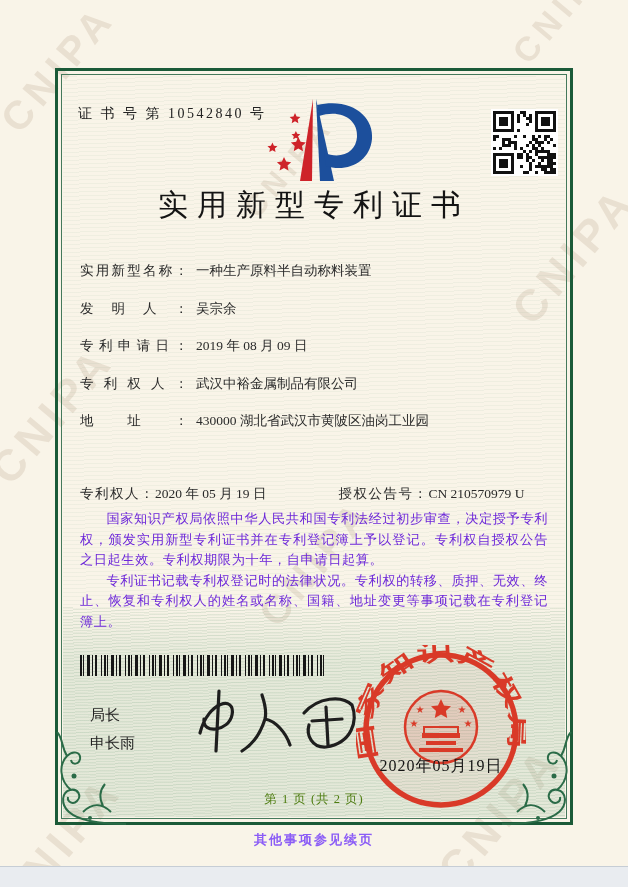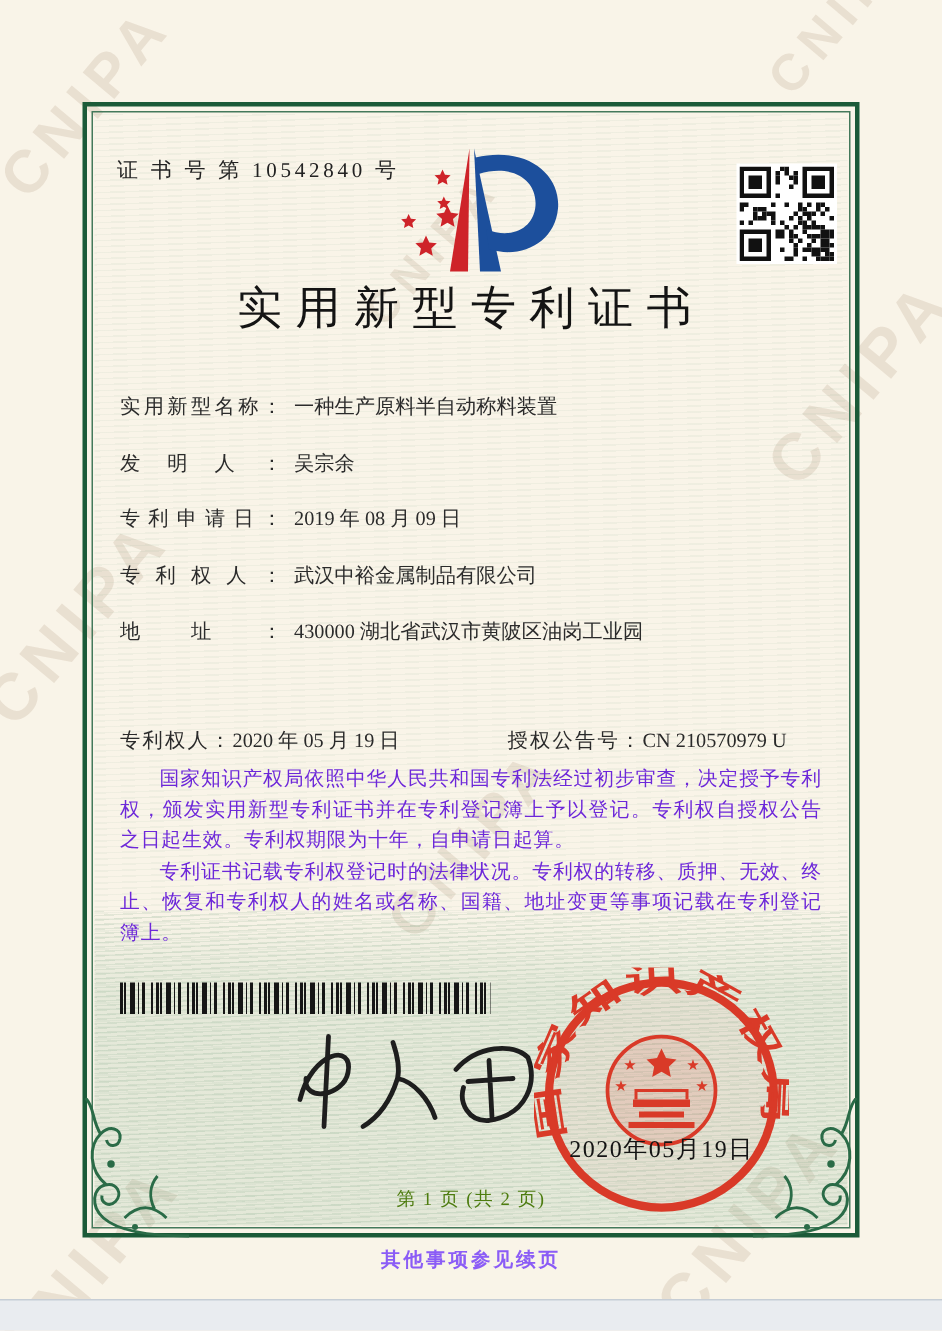--- a/index.html
+++ b/index.html
@@ -231,20 +231,24 @@
       <span class="g2"><span class="glabel">授权公告号：</span><span>CN 210570979 U</span></span>
     </div>
 
     <div class="paras">
       <p>国家知识产权局依照中华人民共和国专利法经过初步审查，决定授予专利权，颁发实用新型专利证书并在专利登记簿上予以登记。专利权自授权公告之日起生效。专利权期限为十年，自申请日起算。</p>
       <p>专利证书记载专利权登记时的法律状况。专利权的转移、质押、无效、终止、恢复和专利权人的姓名或名称、国籍、地址变更等事项记载在专利登记簿上。</p>
     </div>
 
     <div class="barcode"></div>
 
+    <div class="signer">
+      <div>局长</div>
+      <div>申长雨</div>
+    </div>
 
     <div class="signature">
       <svg width="180" height="80" viewBox="0 0 180 80" fill="none" stroke="#1e1e1e" stroke-width="3.2" stroke-linecap="round">
         <path d="M14,48 C22,16 50,10 46,30 C43,46 16,50 18,34"></path>
         <path d="M33,6 L30,66"></path>
         <path d="M76,10 C80,22 80,30 79,34 M79,34 C74,50 66,60 56,66 M79,34 C90,36 100,48 104,60"></path>
         <path d="M118,28 C132,12 156,10 166,20 C172,36 166,58 140,62 C126,63 120,50 123,40"></path>
         <path d="M126,36 L156,34 M140,22 L142,60"></path>
       </svg>
     </div>

